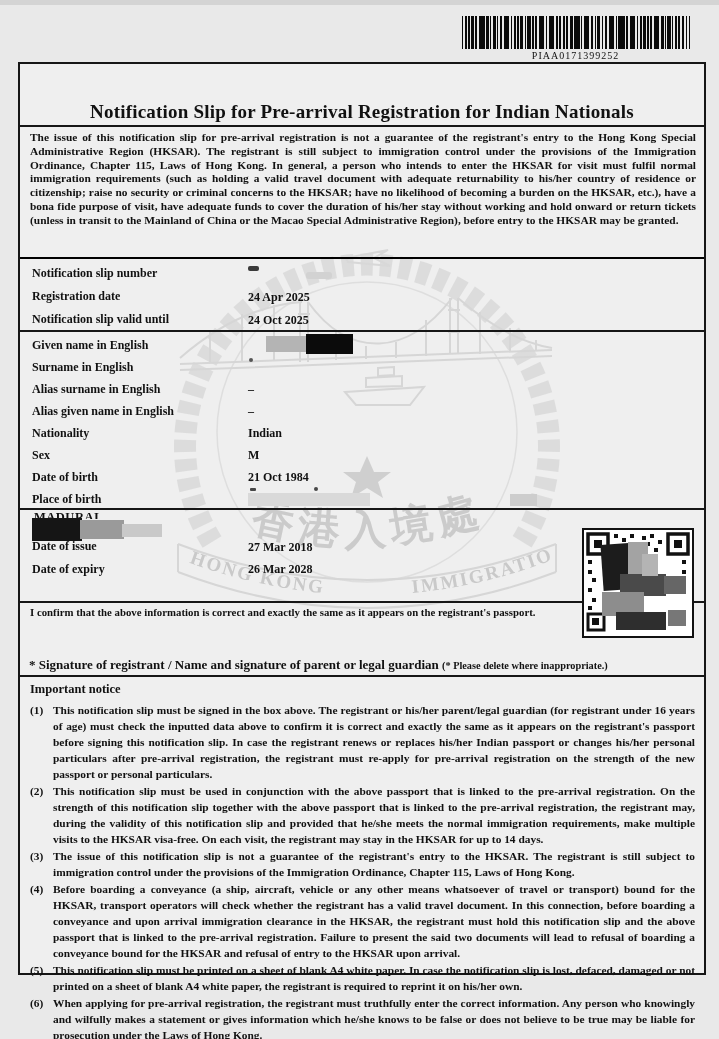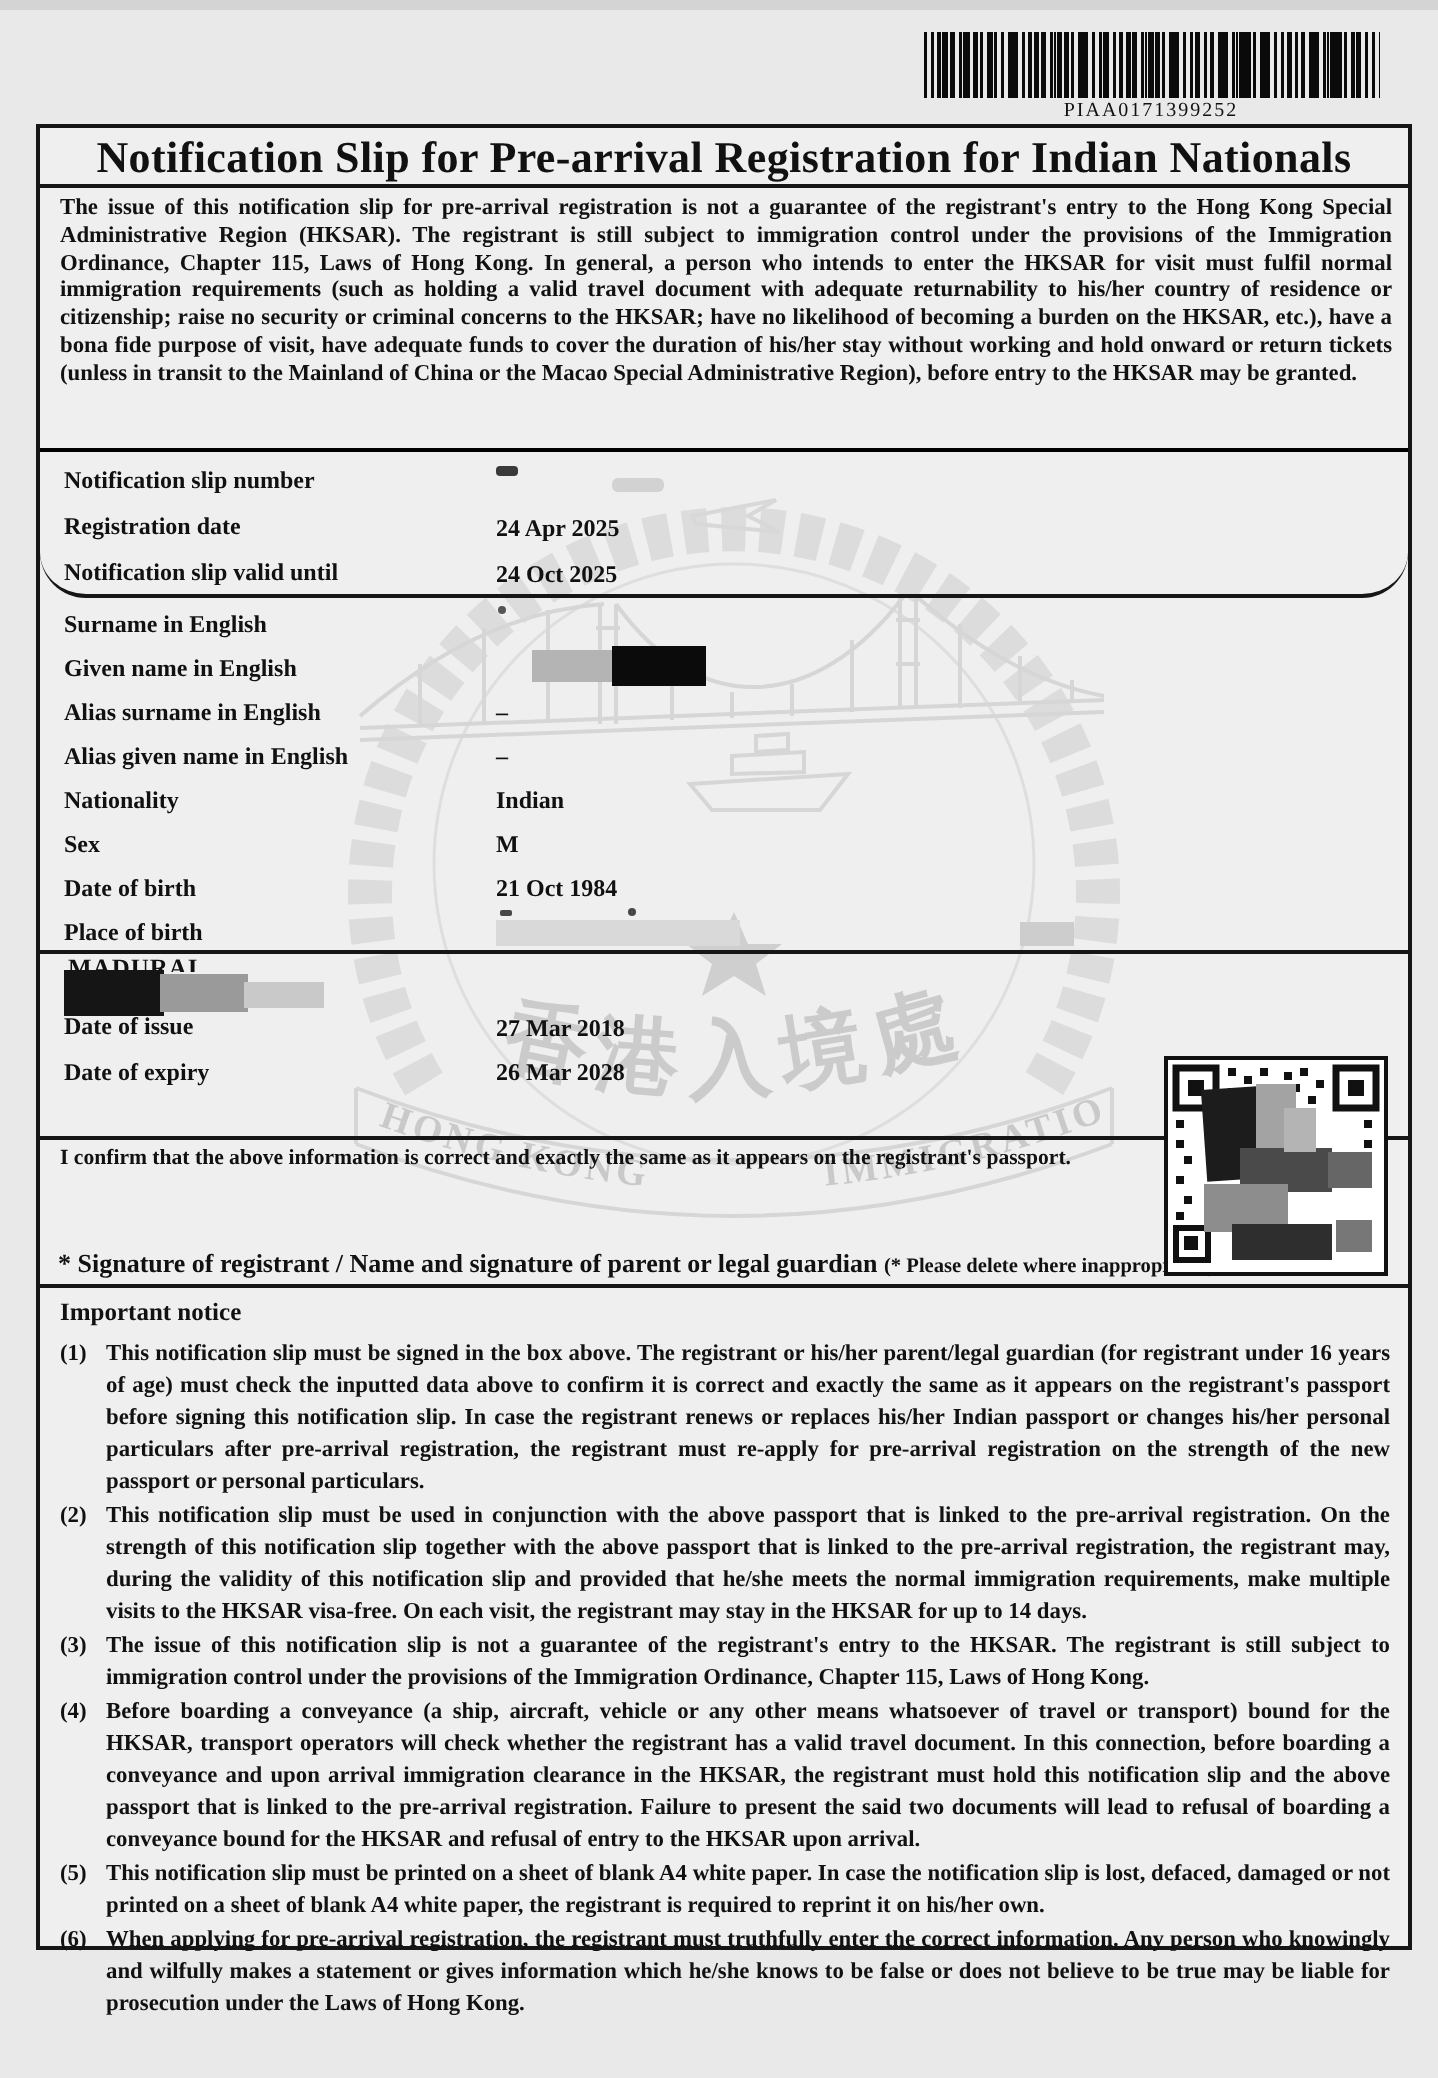--- a/index.html
+++ b/index.html
@@ -23,26 +23,26 @@
   .barcode-label { font-size:10px; letter-spacing:1px; margin-top:1px; }
 
   
   .doc {
     position:absolute; left:18px; top:62px; width:688px; height:913px;
     border:2px solid #161616; background:#efefef; font-weight:bold;
   }
   .layer { position:relative; z-index:1; }
 
   .title-box { height:30px; border-bottom:2px solid #161616; text-align:center;
-    font-size:22px; line-height:29px; letter-spacing:.2px; }
+    font-size:19px; line-height:29px; letter-spacing:.2px;margin-top:33px; }
 
   .intro-box { height:132px; border-bottom:2px solid #000000; padding:4px 8px 0 10px;
     font-size:11.4px; line-height:13.8px; text-align:justify; }
 
-  .slip-sec { height:73px; border-bottom:2px solid #161616; padding-top:3px;border-radius:23px; }
+  .slip-sec { height:73px; border-bottom:2px solid #161616; padding-top:3px; }
   .personal-sec { height:178px; border-bottom:2px solid #161616; padding-top:2px; }
   .passport-sec { height:93px; border-bottom:2px solid #161616; padding-top:3px; }
 
   .row { display:flex; align-items:center; padding-left:12px; }
   .slip-sec .row { height:23px; }
   .personal-sec .row { height:22px; }
   .passport-sec .row { height:22.5px; }
   .lbl { width:216px; font-size:12px; flex:none; }
   .val { font-size:12px; position:relative; height:22px; line-height:22px; min-width:180px; }
 
@@ -153,30 +153,30 @@
         <span class="val">24 Apr 2025</span>
       </div>
       <div class="row">
         <span class="lbl">Notification slip valid until</span>
         <span class="val">24 Oct 2025</span>
       </div>
     </div>
 
     <div class="personal-sec">
       <div class="row">
-        <span class="lbl">Surname in English</span>
-        <span class="val">
-          <span class="dot-sm"></span>
-        </span>
-      </div>
-      <div class="row">
         <span class="lbl">Given name in English</span>
         <span class="val">
           <span class="rb gn-gray"></span>
           <span class="rb gn-black"></span>
+        </span>
+      </div>
+      <div class="row">
+        <span class="lbl">Surname in English</span>
+        <span class="val">
+          <span class="dot-sm"></span>
         </span>
       </div>
       <div class="row">
         <span class="lbl">Alias surname in English</span>
         <span class="val">–</span>
       </div>
       <div class="row">
         <span class="lbl">Alias given name in English</span>
         <span class="val">–</span>
       </div>

